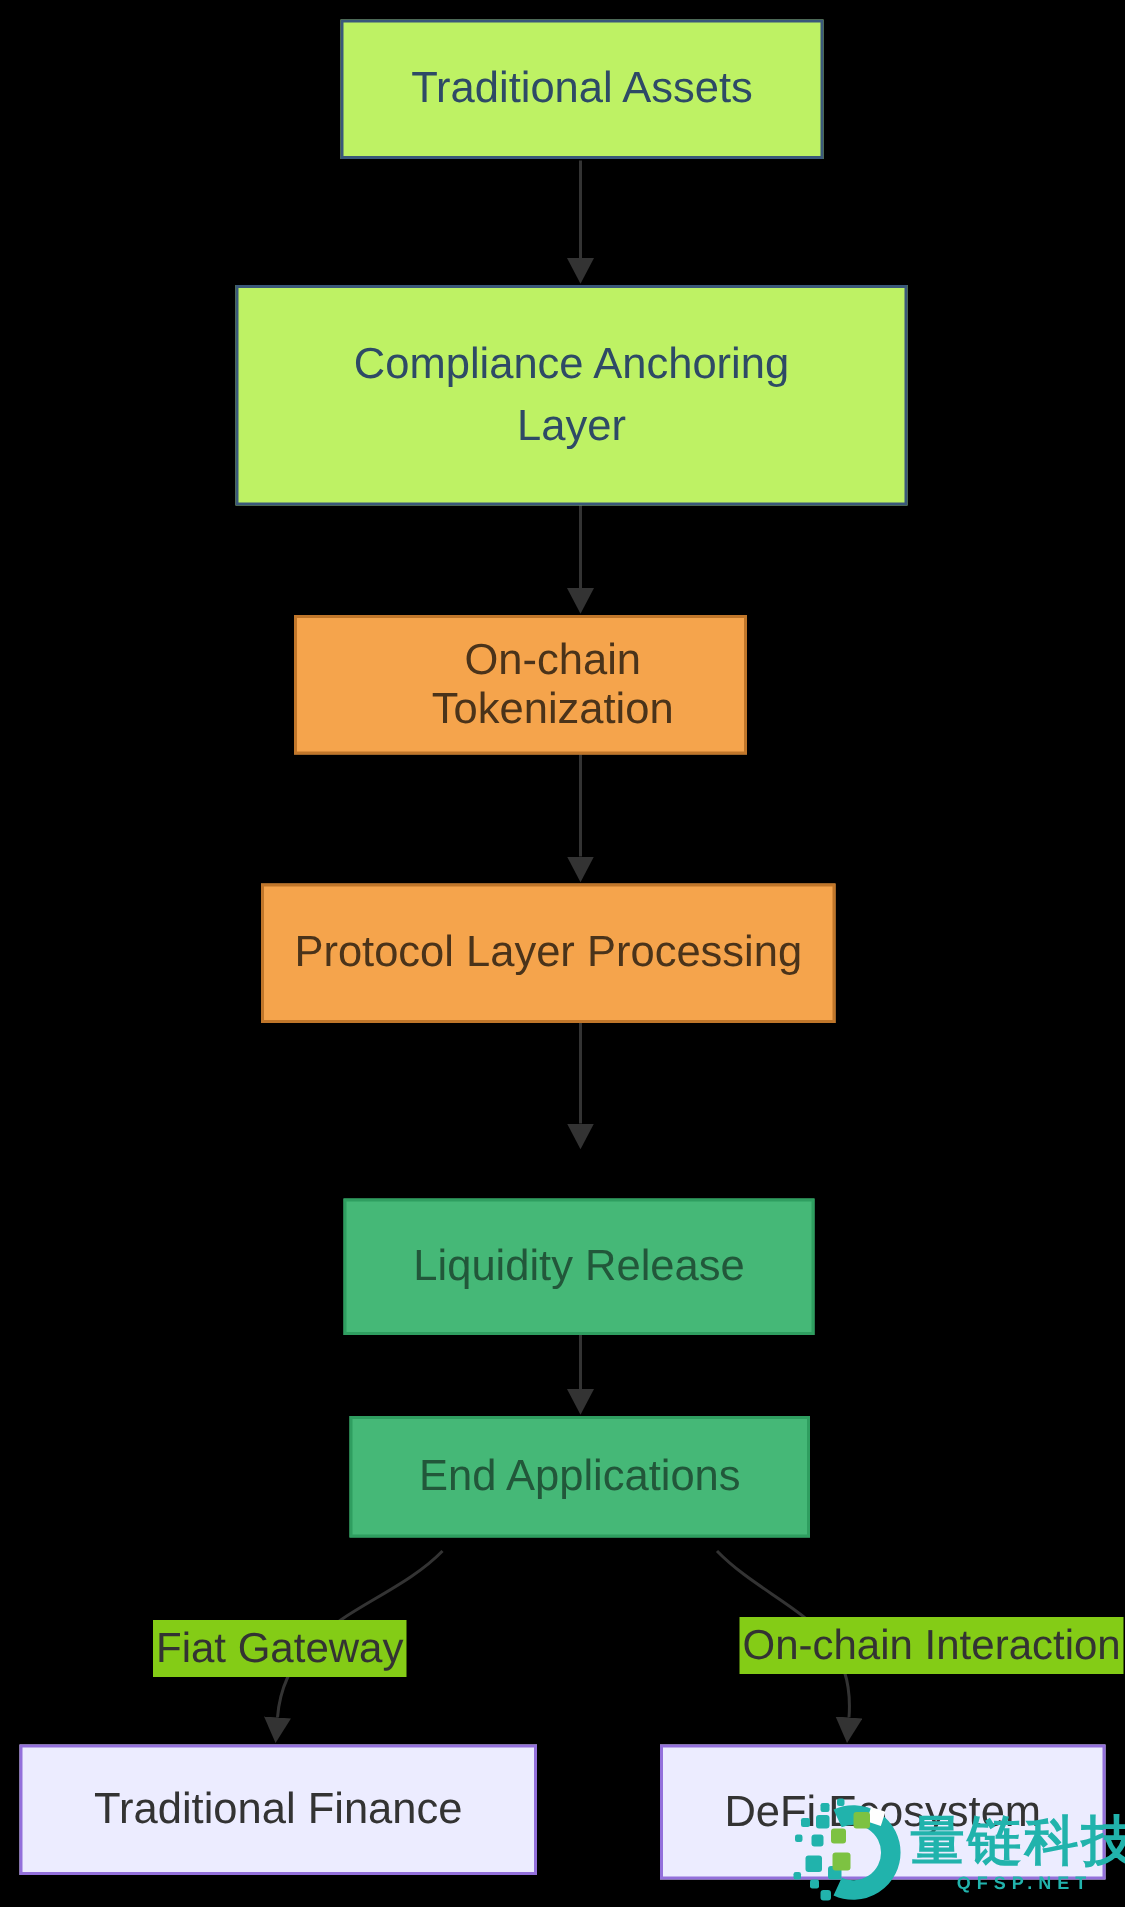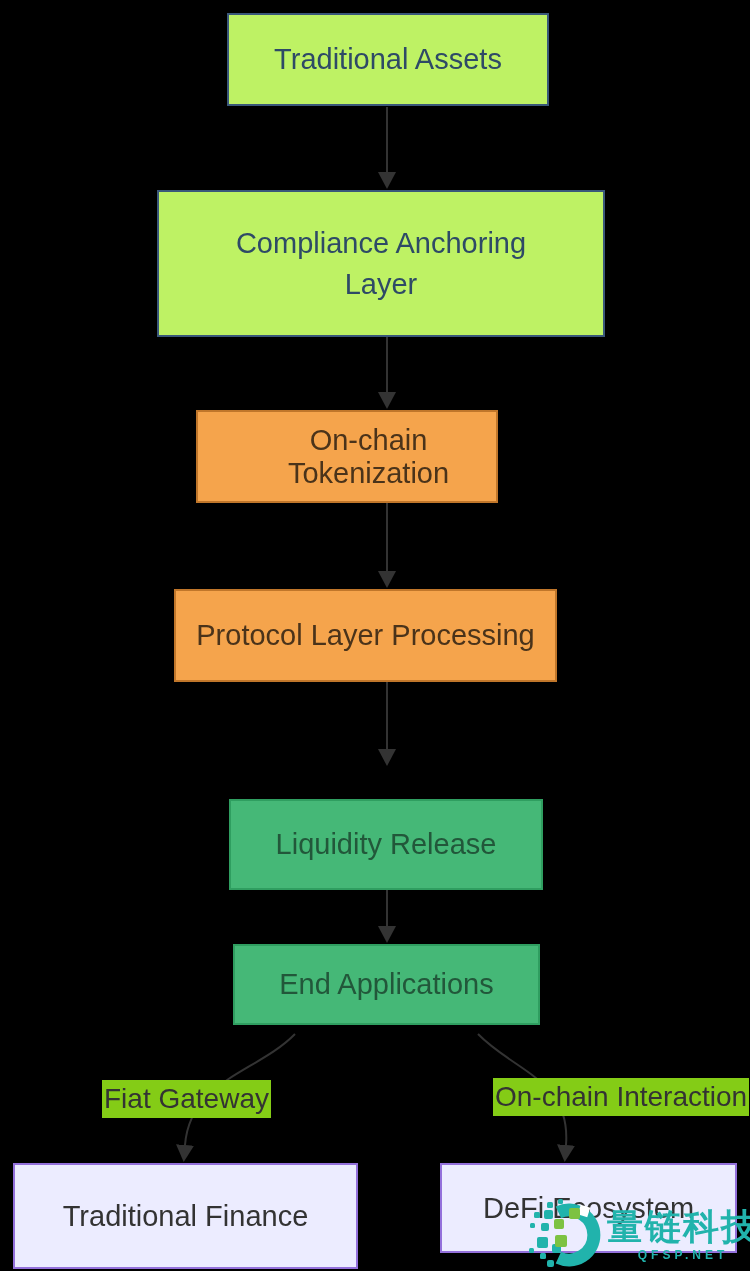--- a/index.html
+++ b/index.html
@@ -70,21 +70,21 @@
   </div>
 
   <div class="node node-green" style="left:233px;top:944px;width:307px;height:81px;">
     <span>End Applications</span>
   </div>
 
   <div class="edge-label" style="left:102px;top:1080px;">Fiat Gateway</div>
 
   <div class="edge-label" style="left:464px;top:1078px;margin-left:29px;">On-chain Interaction</div>
 
-  <div class="node node-default" style="left:13px;top:1163px;width:345px;height:106px;text-align:right;">
+  <div class="node node-default" style="left:13px;top:1163px;width:345px;height:87px;text-align:right;">
     <span>Traditional Finance</span>
   </div>
 
   <div class="node node-default" style="left:440px;top:1163px;width:297px;height:90px;">
     <span>DeFi Ecosystem</span>
   </div>
 
   <div class="watermark">
     <svg class="wm-logo" width="74" height="74" viewBox="0 0 74 74">
       <path d="M31.4 15.3 A25 25 0 1 1 31.4 60.7" fill="none" stroke="#21b3ac" stroke-width="13"></path>

